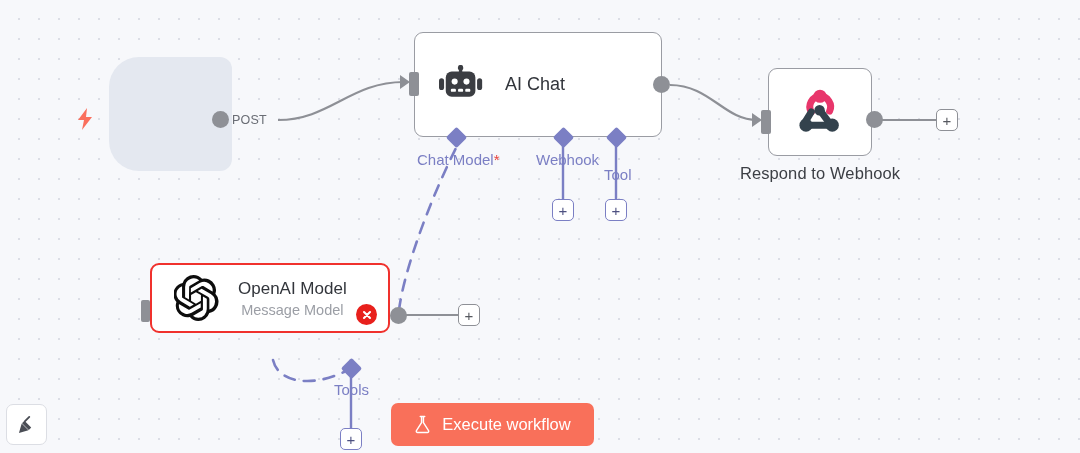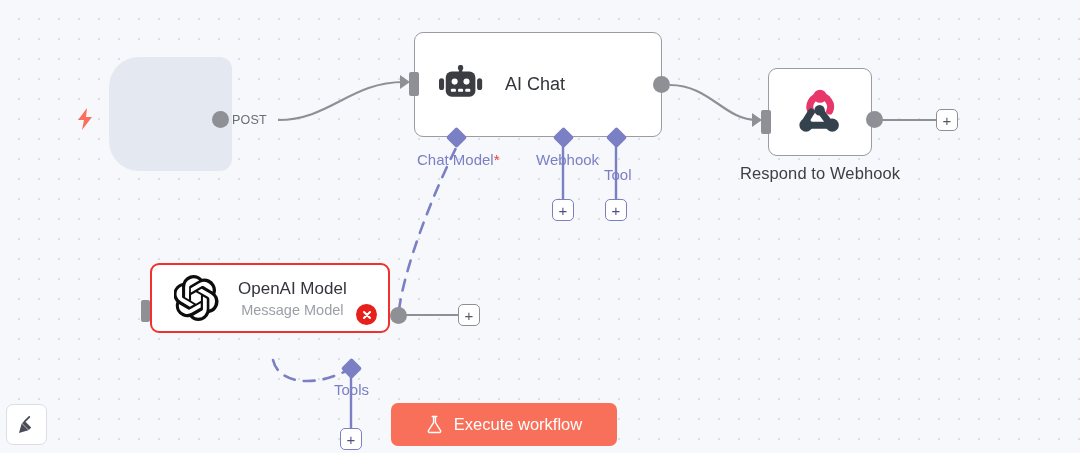--- a/index.html
+++ b/index.html
@@ -161,21 +161,21 @@
     left: 75px; top: 107px;
     font-size: 21px; line-height: 1;
     color: #fa6f5d;
     z-index: 6;
   }
 
   
   #execute-btn {
     position: absolute;
     left: 391px; top: 403px;
-    width: 226px; height: 43px;
+    width: 203px; height: 43px;
     background: #f9705a;
     border-radius: 7px;
     border: none;
     display: flex; align-items: center; justify-content: center;
     gap: 11px;
     color: #ffffff;
     font-size: 16.5px;
     font-family: "Liberation Sans", sans-serif;
     cursor: pointer;
     z-index: 10;

